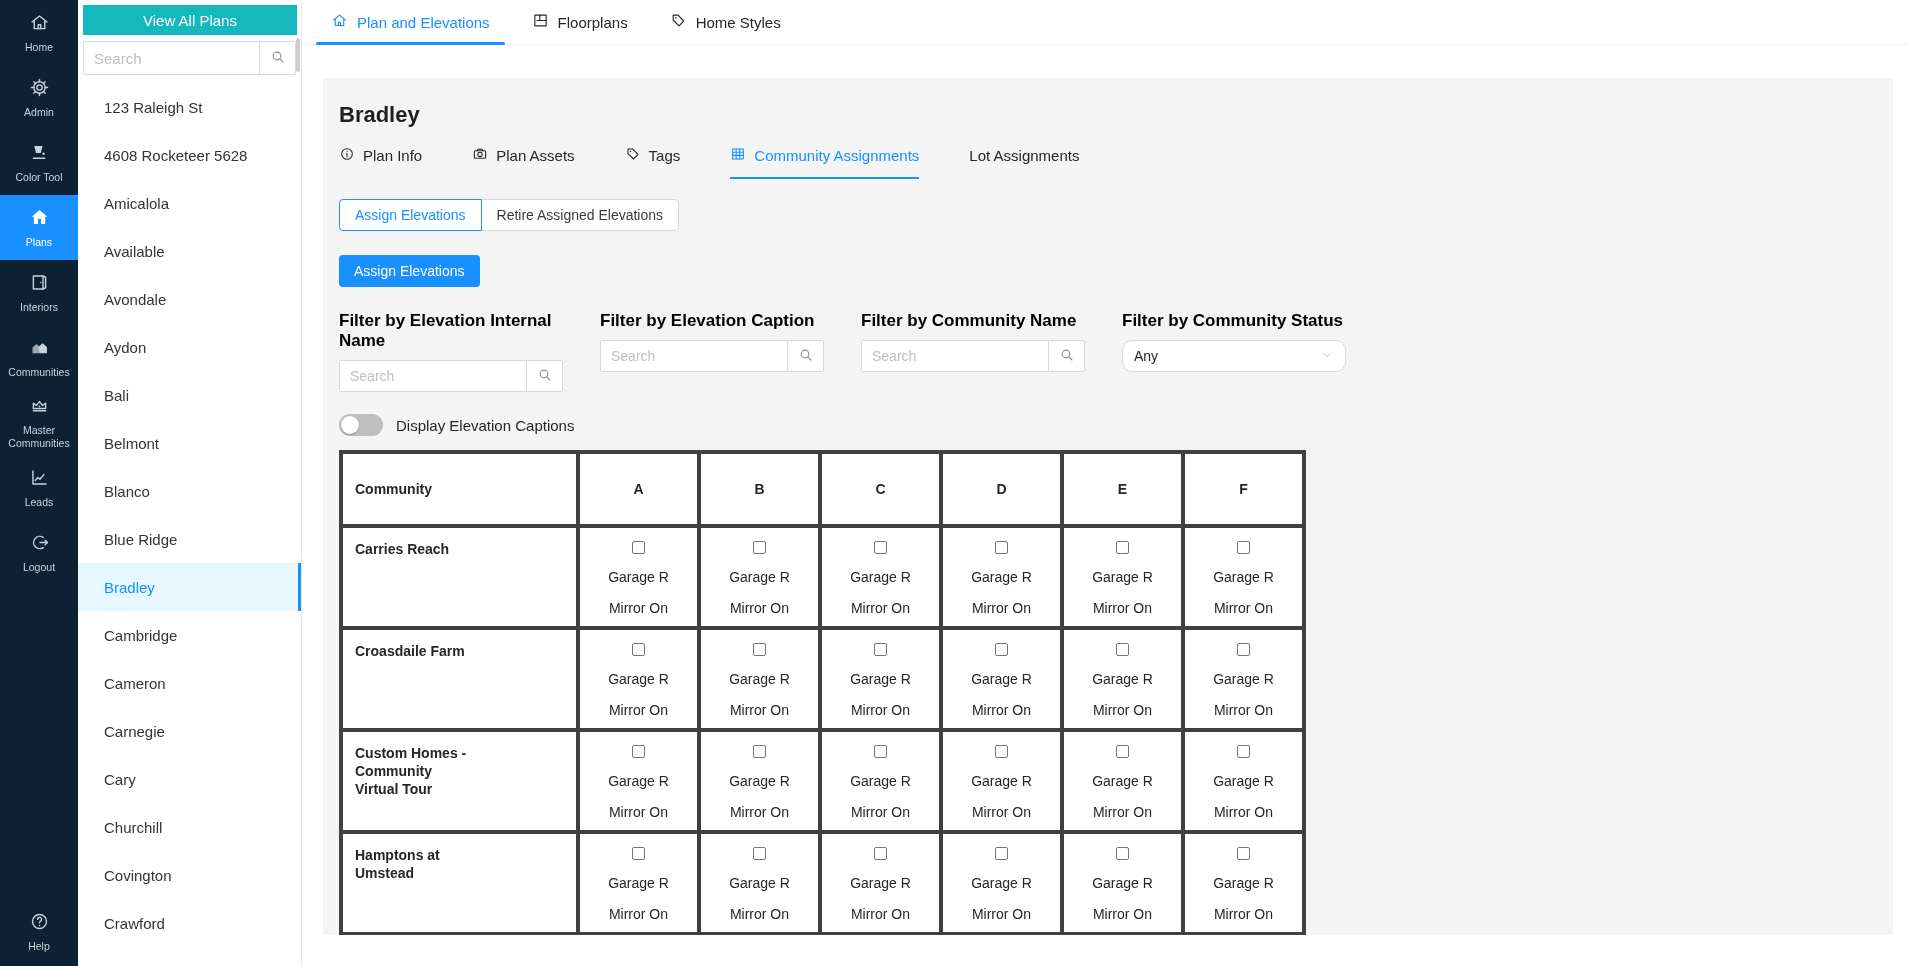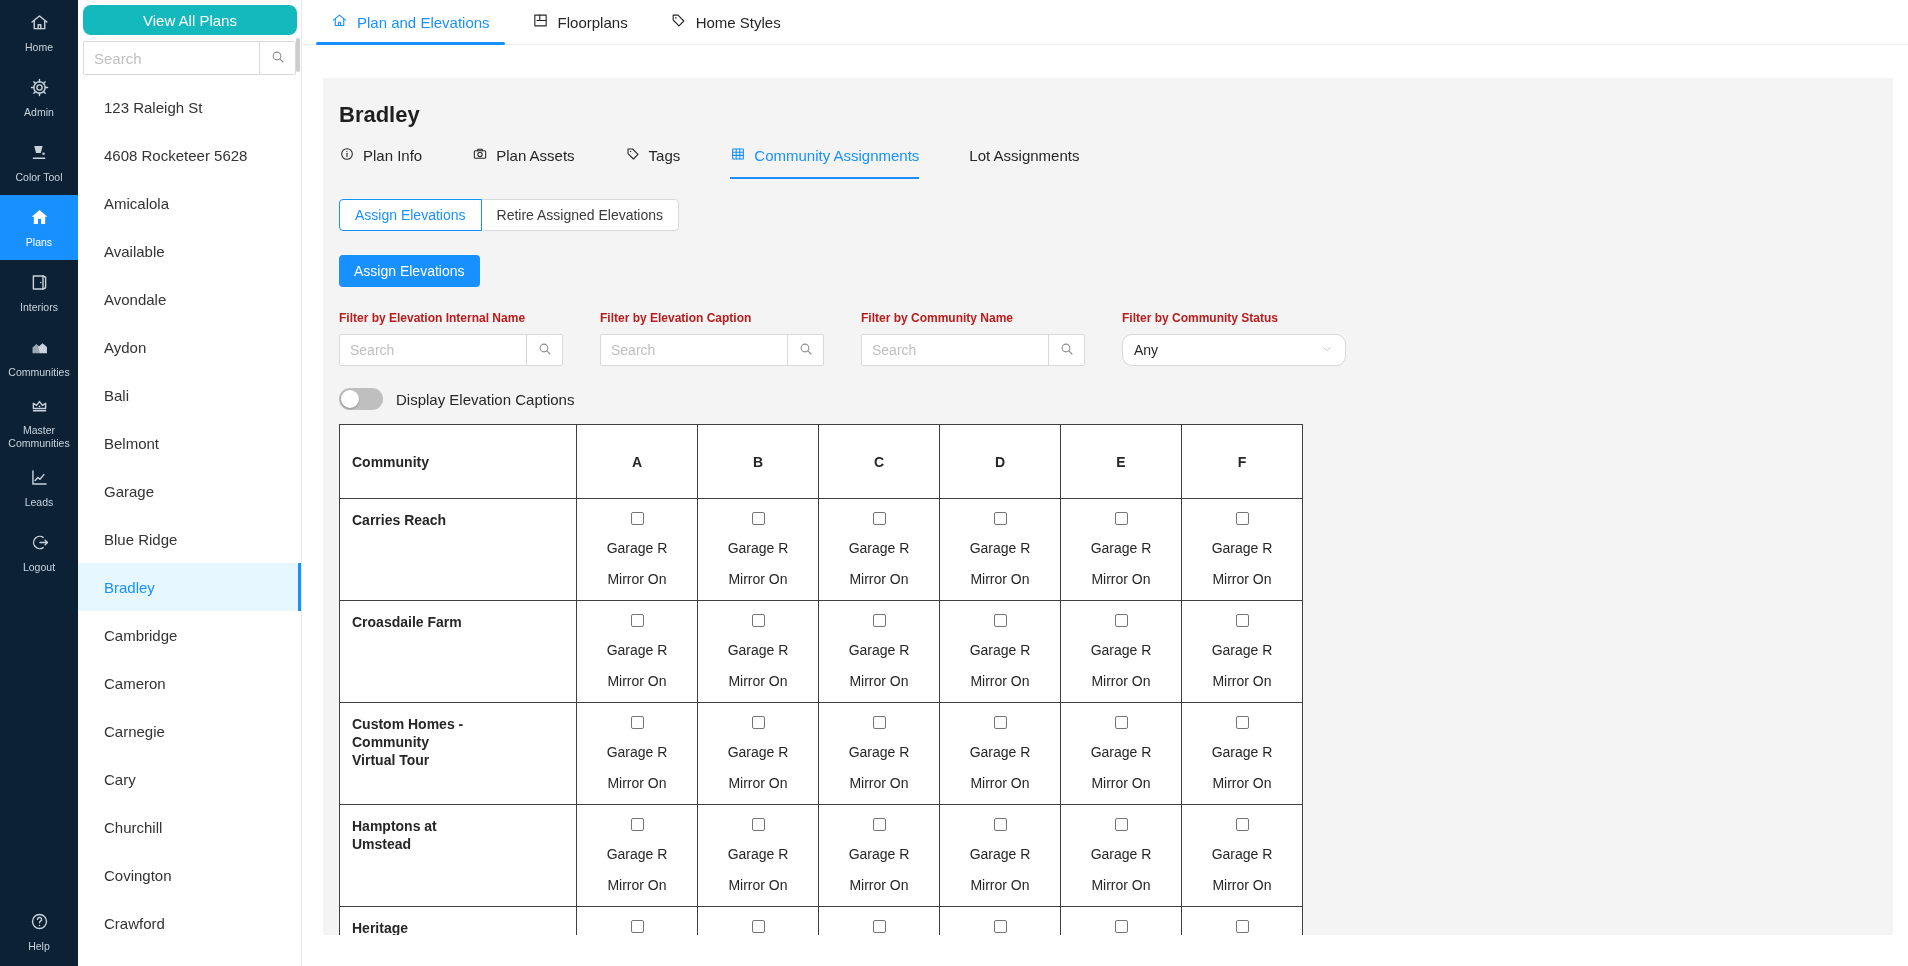--- a/index.html
+++ b/index.html
@@ -15,21 +15,21 @@
     justify-content:center; gap:5px; color:#c8d3de; font-size:10.5px; cursor:pointer;
     text-align:center; line-height:13px; }
   .rail-item svg { width:21px; height:21px; flex:none; }
   .rail-item.active { background:#1890ff; color:#ffffff; }
   .rail-label { white-space:pre-line; }
   .rail-help { margin-top:auto; margin-bottom:2px; }
   
   .plans-panel { position:absolute; left:78px; top:0; width:224px; height:966px;
     background:#fff; border-right:1px solid #e8e8e8; overflow:hidden; }
   .view-all-btn { display:block; margin:5px; width:214px; height:30px; background:#14b9be;
-    color:#fff; border:none; border-radius:8px; font-size:15px; font-weight:500;
+    color:#fff; border:none; border-radius:0; font-size:15px; font-weight:500;
     font-family:inherit; cursor:pointer; }
   .search-group { margin:6px 5px 0; display:flex; height:34px; border:1px solid #d9d9d9;
     border-radius:2px; background:#fff; }
   .search-group input { flex:1; min-width:0; border:none; outline:none; padding:0 10px;
     font-size:15px; color:#262626; font-family:inherit; }
   .search-group input::placeholder { color:#bfbfbf; }
   .search-btn { width:36px; border:none; border-left:1px solid #d9d9d9; background:#fff;
     display:flex; align-items:center; justify-content:center; cursor:pointer; color:#8c8c8c; }
   .search-btn svg { width:16px; height:16px; }
   .plan-list { margin-top:8px; }
@@ -62,39 +62,39 @@
   .mode-btn { height:32px; padding:0 15px; background:#fff; border:1px solid #d9d9d9;
     font-size:14px; font-family:inherit; color:#3b3b3b; display:flex; align-items:center;
     cursor:pointer; position:relative; }
   .mode-btn:first-child { border-radius:4px 0 0 4px; }
   .mode-btn:last-child { border-radius:0 4px 4px 0; margin-left:-1px; }
   .mode-btn.active { border-color:#1890ff; color:#1890ff; z-index:1; }
   .primary-btn { display:block; margin-top:24px; height:32px; padding:0 15px; background:#1890ff;
     color:#fff; border:none; border-radius:4px; font-size:14px; font-family:inherit; cursor:pointer; }
   .filters { display:flex; gap:37px; margin-top:24px; }
   .filter { width:224px; }
-  .filter-label { font-size:12px; font-weight:600; color:#b91c1c; }
+  .filter-label { font-size:17px; font-weight:600; color:#000000; }
   .filter-input-group { margin-top:9px; display:flex; height:32px; border:1px solid #d9d9d9;
     border-radius:2px; background:#fff; }
   .filter-input-group input { flex:1; min-width:0; border:none; outline:none; padding:0 10px;
     font-size:14px; font-family:inherit; color:#262626; }
   .filter-input-group input::placeholder { color:#bfbfbf; }
   .filter-select { margin-top:9px; height:32px; border:1px solid #d9d9d9; border-radius:10px;
     background:#fff; display:flex; align-items:center; justify-content:space-between;
     padding:0 11px; font-size:14px; color:#262626; cursor:pointer; }
   .filter-select svg { width:14px; height:14px; color:#bfbfbf; }
   .caption-row { margin-top:22px; display:flex; align-items:center; gap:13px; }
   .switch { width:44px; height:22px; border-radius:11px; background:#bfbfbf; position:relative;
     cursor:pointer; flex:none; }
   .switch::after { content:""; position:absolute; left:2px; top:2px; width:18px; height:18px;
     border-radius:50%; background:#fff; box-shadow:0 1px 2px rgba(0,0,0,.25); }
   .caption-label { font-size:15px; color:#262626; }
   
   .assign-table { margin-top:14px; border-collapse:collapse; background:#fff; }
-  .assign-table th, .assign-table td { border:1px solid #404040; }
+  .assign-table th, .assign-table td { border:4px solid #404040; }
   .th-community { width:237px; height:74px; text-align:left; padding:12px;
     font-size:14px; font-weight:bold; vertical-align:middle; }
   .th-letter { width:121px; text-align:center; font-size:14px; font-weight:bold; }
   .row-label { vertical-align:top; padding:12px; font-weight:bold; font-size:14px;
     white-space:pre-line; line-height:18px; }
   .assign-table tbody td { height:102px; }
   .cell { vertical-align:top; text-align:center; padding-top:13px; }
   .checkbox { display:inline-block; width:13px; height:13px; border:1px solid #757575;
     border-radius:2px; background:#fff; cursor:pointer; }
   .cell-line1 { margin-top:12px; font-size:14px; line-height:16px; }
@@ -197,21 +197,21 @@
   </div>
   <div class="plan-list">
       <div class="plan-item">123 Raleigh St</div>
       <div class="plan-item">4608 Rocketeer 5628</div>
       <div class="plan-item">Amicalola</div>
       <div class="plan-item">Available</div>
       <div class="plan-item">Avondale</div>
       <div class="plan-item">Aydon</div>
       <div class="plan-item">Bali</div>
       <div class="plan-item">Belmont</div>
-      <div class="plan-item">Garage</div>
+      <div class="plan-item">Blanco</div>
       <div class="plan-item">Blue Ridge</div>
       <div class="plan-item selected">Bradley</div>
       <div class="plan-item">Cambridge</div>
       <div class="plan-item">Cameron</div>
       <div class="plan-item">Carnegie</div>
       <div class="plan-item">Cary</div>
       <div class="plan-item">Churchill</div>
       <div class="plan-item">Covington</div>
       <div class="plan-item">Crawford</div>
     </div>

